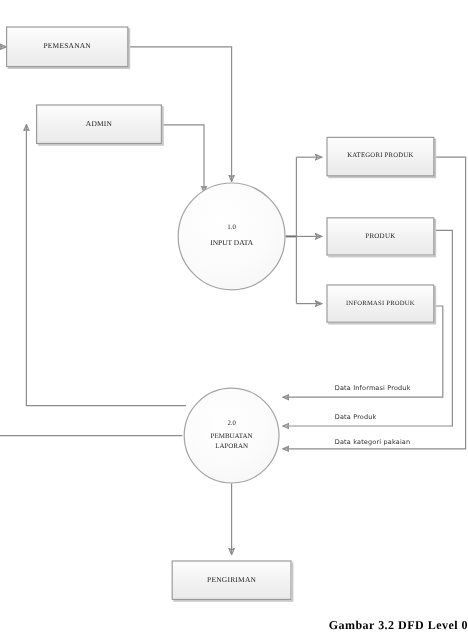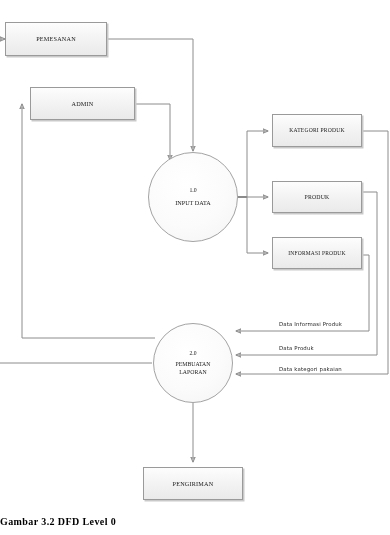--- a/index.html
+++ b/index.html
@@ -50,21 +50,21 @@
     font-size:5.4px;
     color:#2a2a2a;
     white-space:nowrap;
     letter-spacing:.15px;
   }
 
   
   .caption{
     position:absolute;
     left:0;width:390px;
-    text-align:left;
+    text-align:right;
     font-family:"Liberation Serif", serif;
     font-weight:bold;
     color:#000;
     letter-spacing:.4px;
   }
 
   svg.wires{
     position:absolute;left:0;top:0;width:390px;height:535px;
     pointer-events:none;
   }

